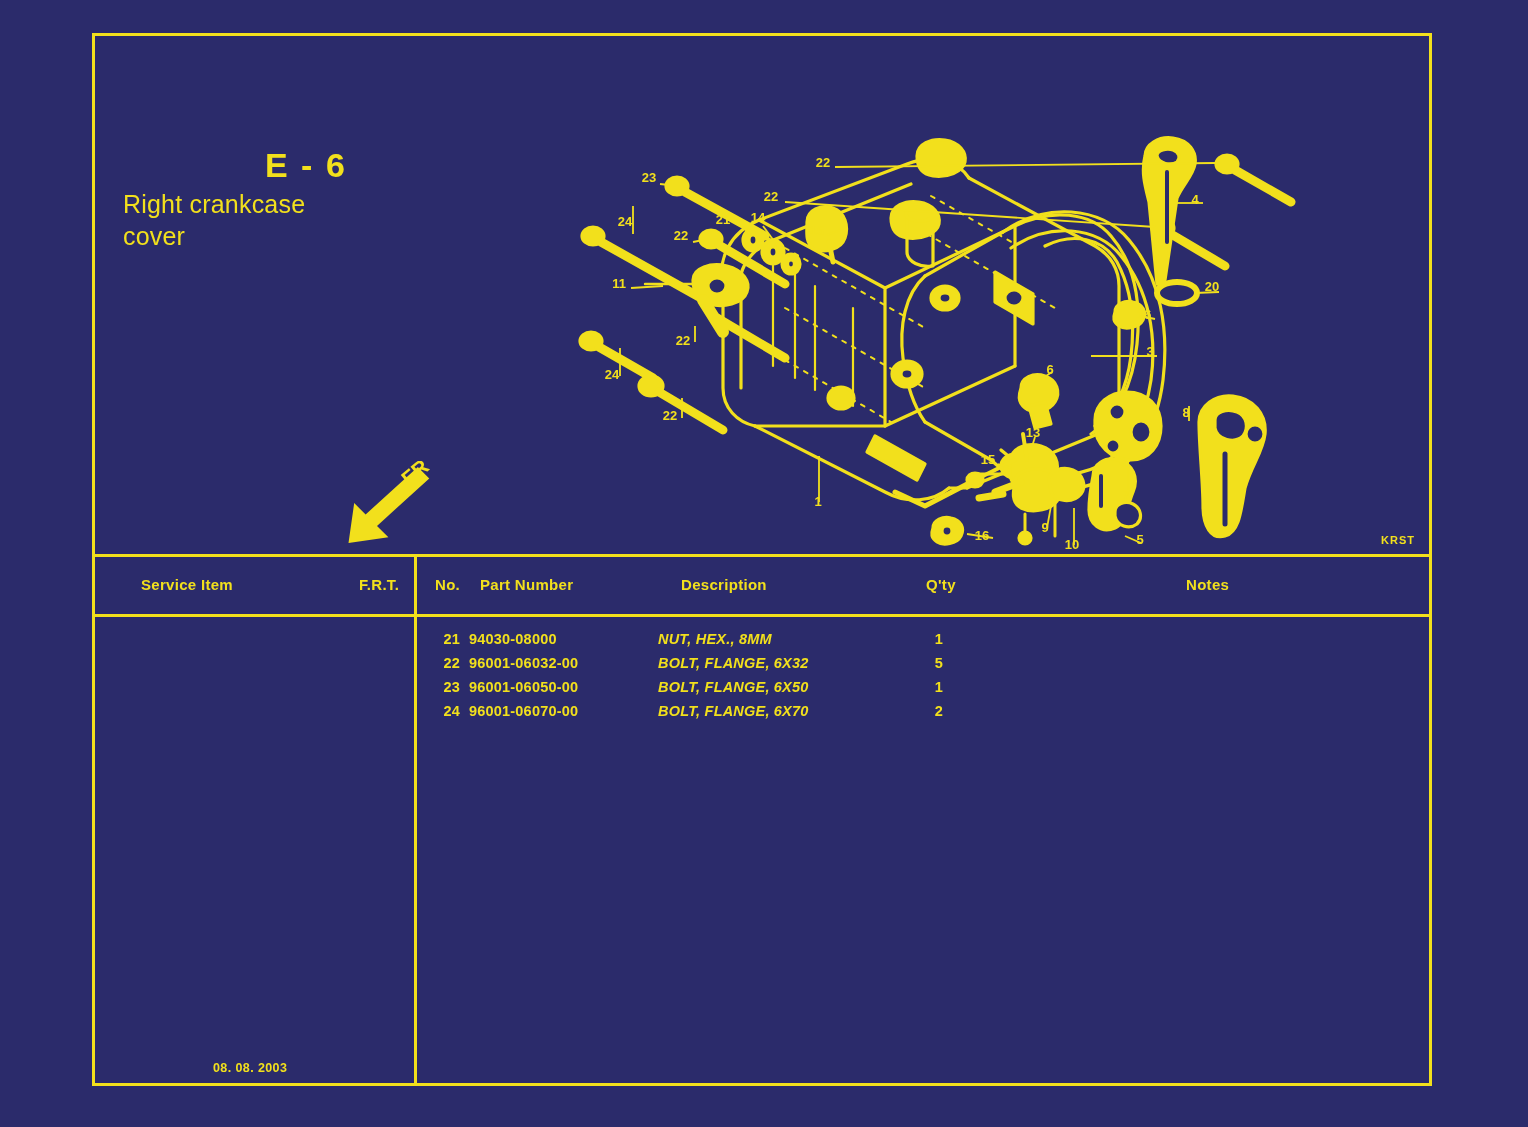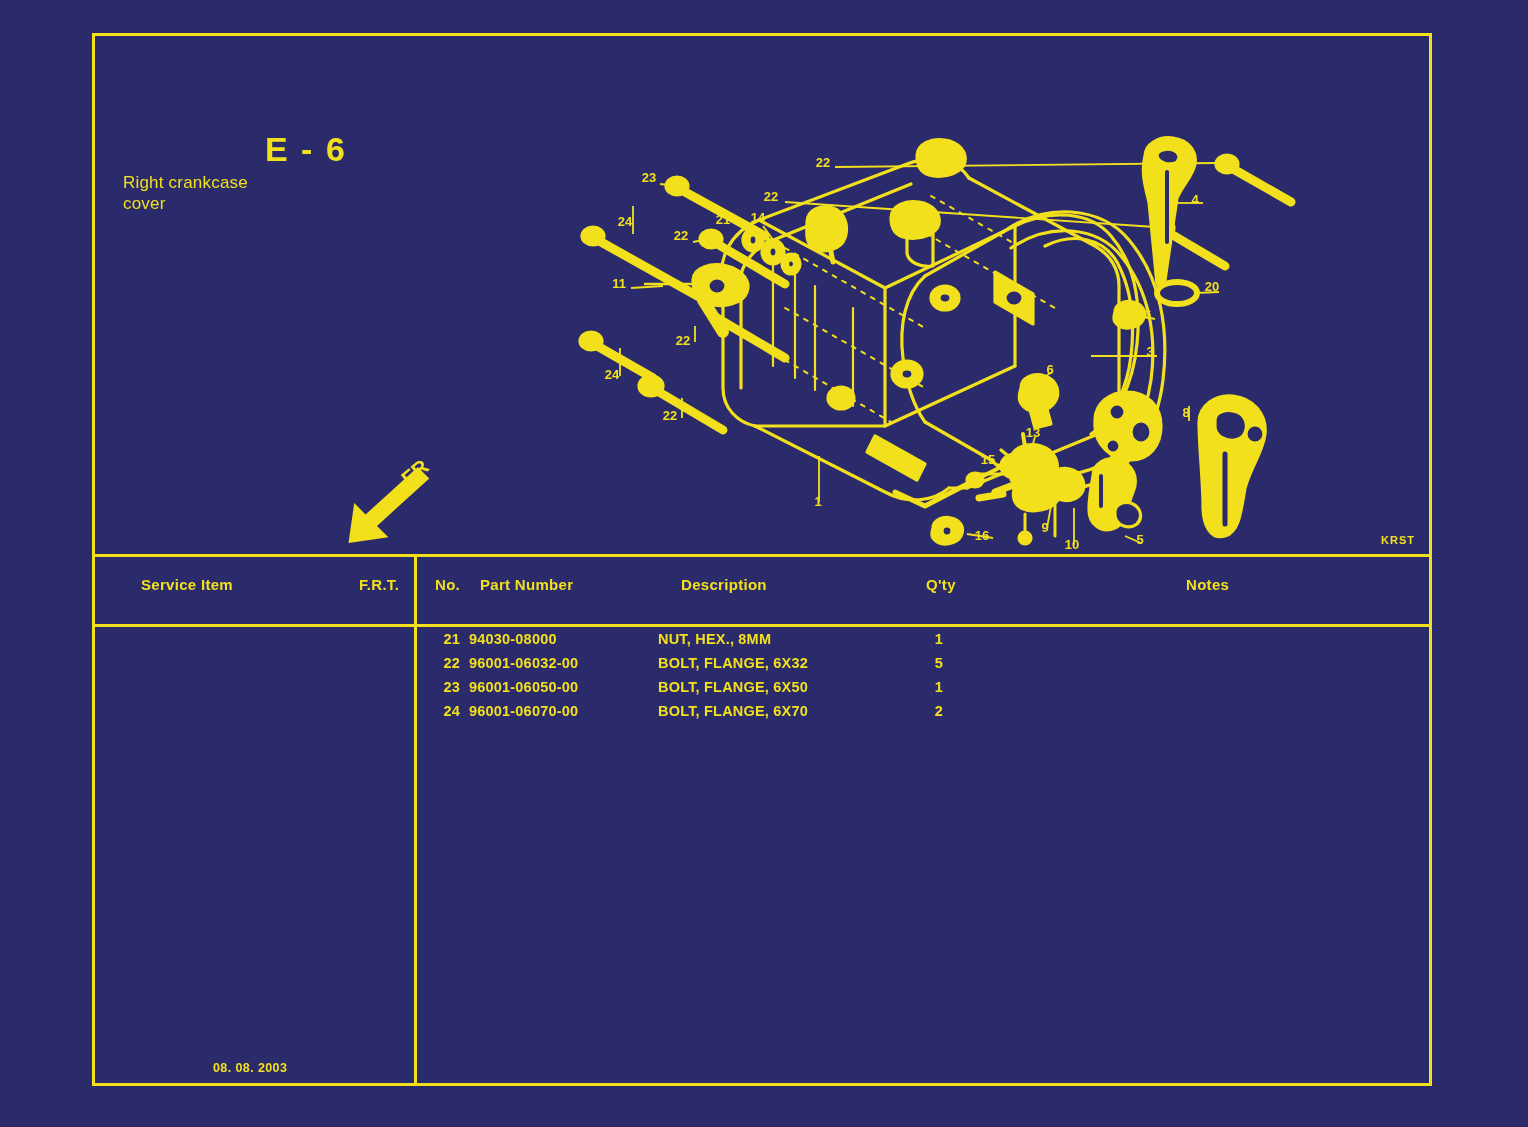--- a/index.html
+++ b/index.html
@@ -32,32 +32,32 @@
     left: 0; top: 0;
     width: 100%;
     height: 521px;
     box-sizing: border-box;
     border-bottom: 3px solid #f2e01c;
     overflow: hidden;
   }
   .title-block {
     position: absolute;
     left: 28px;
-    top: 96px;
+    top: 112px;
     color: #f2e01c;
   }
   .title-code {
     font-size: 34px;
     font-weight: bold;
     letter-spacing: 2px;
     margin-left: 142px;
     line-height: 1.05;
   }
   .title-name {
-    font-size: 17px;
+    font-size: 25px;
     font-weight: normal;
     line-height: 1.28;
     margin-top: 4px;
     white-space: pre-line;
     letter-spacing: 0.2px;
   }
   .fr-mark {
     position: absolute;
     left: 240px;
     top: 425px;
@@ -86,21 +86,21 @@
   .table-panel {
     position: absolute;
     left: 0;
     top: 521px;
     right: 0;
     bottom: 0;
   }
   .thead {
     position: absolute;
     left: 0; right: 0; top: 0;
-    height: 70px;
+    height: 60px;
     border-bottom: 3px solid #f2e01c;
     box-sizing: border-box;
   }
   .vsplit {
     position: absolute;
     left: 319px;
     top: 0;
     bottom: 0;
     width: 3px;
     background: #f2e01c;
@@ -137,21 +137,21 @@
   .row {
     position: relative;
     height: 24px;
     color: #f2e01c;
     font-size: 14.5px;
     font-weight: bold;
     letter-spacing: 0.2px;
   }
   .c-no   { position: absolute; left: 331px; width: 34px; text-align: right; }
   .c-part { position: absolute; left: 374px; }
-  .c-desc { position: absolute; left: 563px; }
+  .c-desc { position: absolute; left: 563px; font-style: italic; }
   .c-qty  { position: absolute; left: 828px; width: 32px; text-align: center; }
   .c-notes{ position: absolute; left: 1010px; }
 
   .date-stamp {
     position: absolute;
     left: 118px;
     bottom: 8px;
     color: #f2e01c;
     font-size: 12.5px;
     font-weight: bold;

